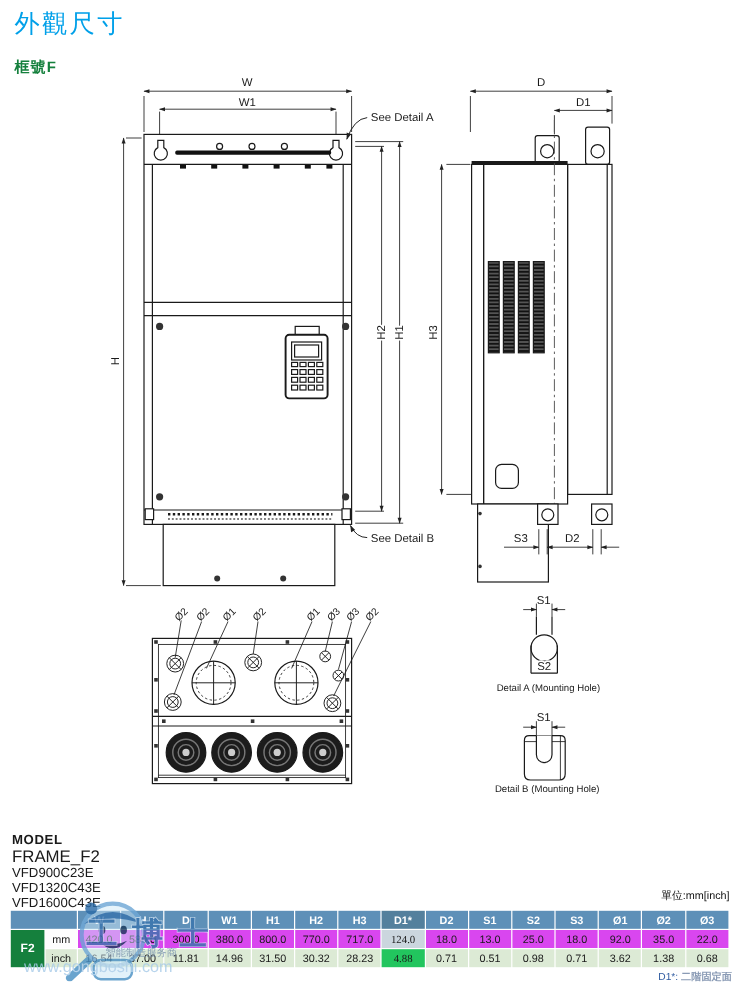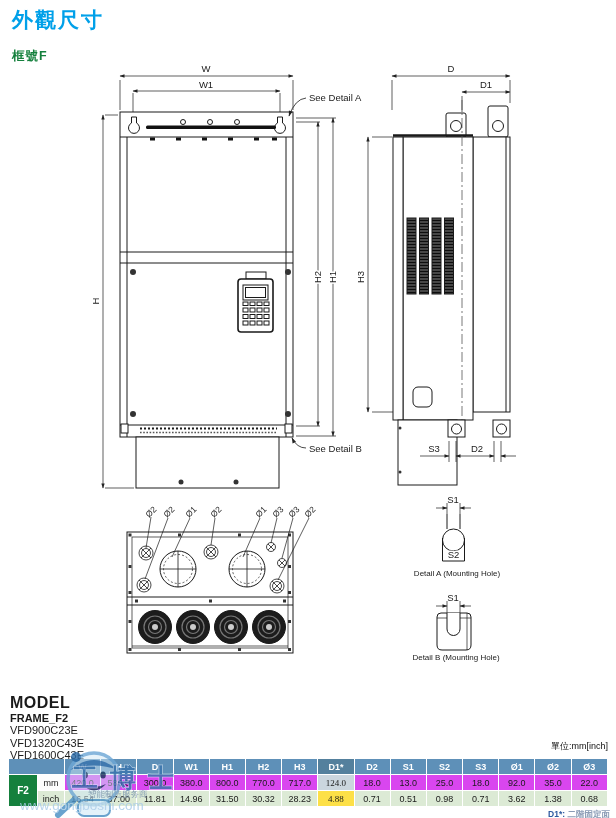--- a/index.html
+++ b/index.html
@@ -1,42 +1,42 @@
 <!DOCTYPE html>
 <html><head>
 <meta charset="utf-8">
 <style>
   html,body{margin:0;padding:0;}
   body{width:616px;height:818px;background:#fff;position:relative;overflow:hidden;
        font-family:"Liberation Sans","DejaVu Sans",sans-serif;color:#1a1a1a;}
-  .page-title{position:absolute;left:12px;top:6px;font-size:21px;font-weight:bold;color:#00A0E9;letter-spacing:2px;}
+  .page-title{position:absolute;left:12px;top:6px;font-size:21px;font-weight:normal;color:#00A0E9;letter-spacing:2px;}
   .frame-subtitle{position:absolute;left:12px;top:36px;font-size:12.5px;font-weight:bold;color:#15803d;letter-spacing:1px;margin-top:12px;}
   svg.drawing{position:absolute;left:0;top:0;}
   svg text{font-family:"Liberation Sans","DejaVu Sans",sans-serif;}
   .lbl{font-size:9.5px;fill:#1a1a1a;paint-order:stroke;stroke:#fff;stroke-width:3px;}
   .cap{font-size:8px;fill:#1a1a1a;}
   .holelbl{font-size:8.5px;fill:#1a1a1a;}
   .model-block{position:absolute;left:10px;top:694px;line-height:1.12;}
-  .model-title{font-size:16px;font-weight:bold;letter-spacing:.5px;}
-  .model-frame{font-size:11px;font-weight:bold;}
+  .model-title{font-size:11px;font-weight:bold;letter-spacing:.5px;}
+  .model-frame{font-size:14px;font-weight:normal;}
   .model-item{font-size:11px;}
   .unit-label{position:absolute;right:8px;top:740px;font-size:9px;color:#111;}
   table.dim-table{position:absolute;left:8px;top:758px;width:600px;border-collapse:separate;border-spacing:1px;table-layout:fixed;}
   table.dim-table th,table.dim-table td{padding:0;text-align:center;vertical-align:middle;overflow:hidden;}
   table.dim-table th{background:#5E90B8;color:#fff;font-size:9px;font-weight:bold;height:15px;}
   table.dim-table th.hl{background:#54809D;margin-left:19px;}
   td.f2{background:#15803d;color:#fff;font-size:10px;font-weight:bold;}
   td.unit{font-size:9px;background:#FDFDFD;}
   td.unit.inch{background:#DCEAD5;}
   td.val{font-size:9px;height:15px;background:#d946ef;}
   tr.inch-row td.val{background:#DCEAD5;}
   td.val.hl{background:#CBD6DE;font-family:Liberation Serif, serif;}
-  tr.inch-row td.val.hl{background:#fde047;}
+  tr.inch-row td.val.hl{background:#22c55e;}
   .footnote{position:absolute;right:6px;top:809px;font-size:8.5px;}
-  .footnote .fl{color:#2E5AA0;font-weight:bold;}
+  .footnote .fl{color:#2E5AA0;font-weight:normal;}
   .footnote .ft{color:#8A9BB5;font-weight:bold;}
   .watermark{position:absolute;left:14px;top:744px;width:232px;height:74px;opacity:.82;z-index:5;pointer-events:none;}
 </style>
 </head>
 <body>
 
 <div class="page-title">外觀尺寸</div>
 <div class="frame-subtitle">框號F</div>
 
 <svg class="drawing" width="616" height="690" viewBox="0 0 616 690">

